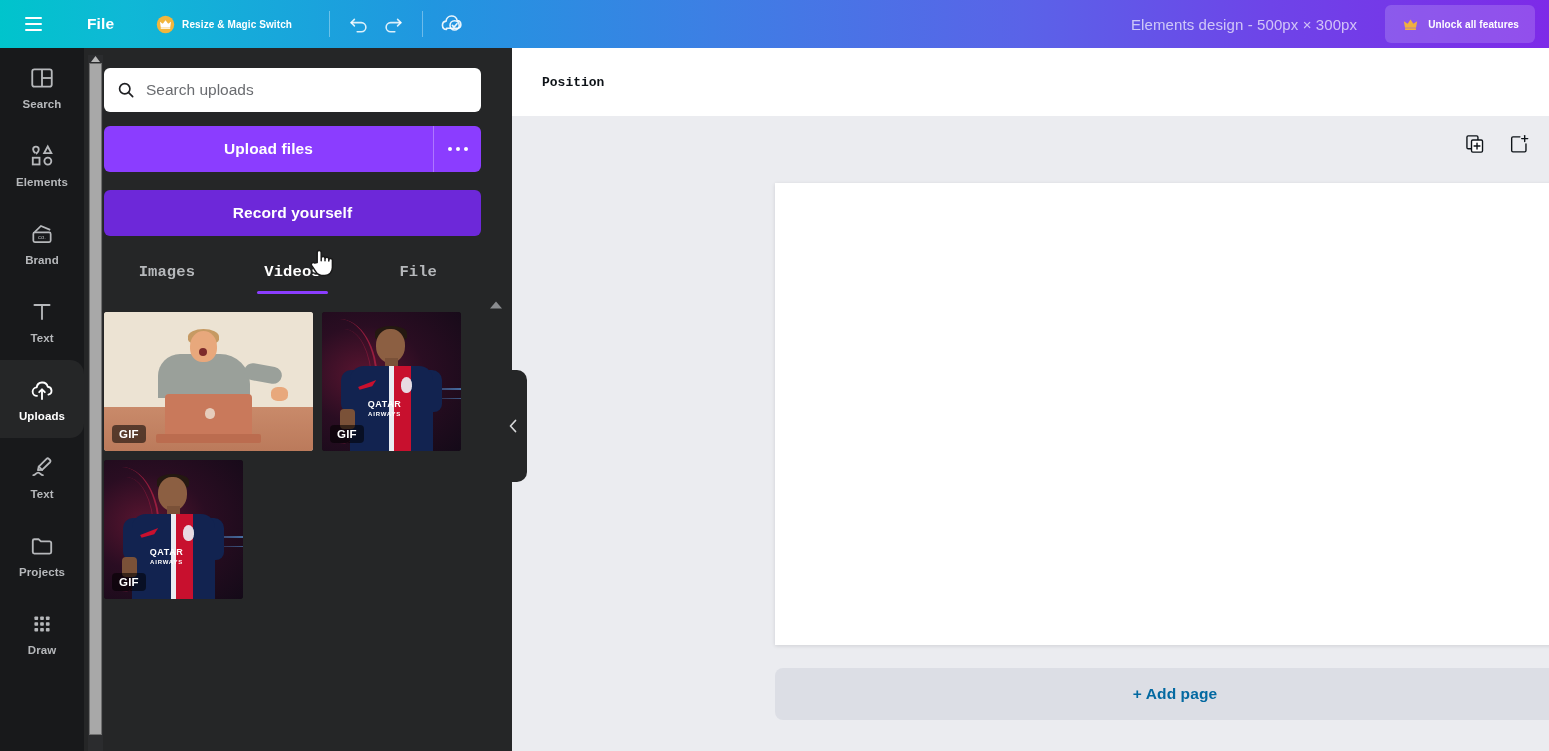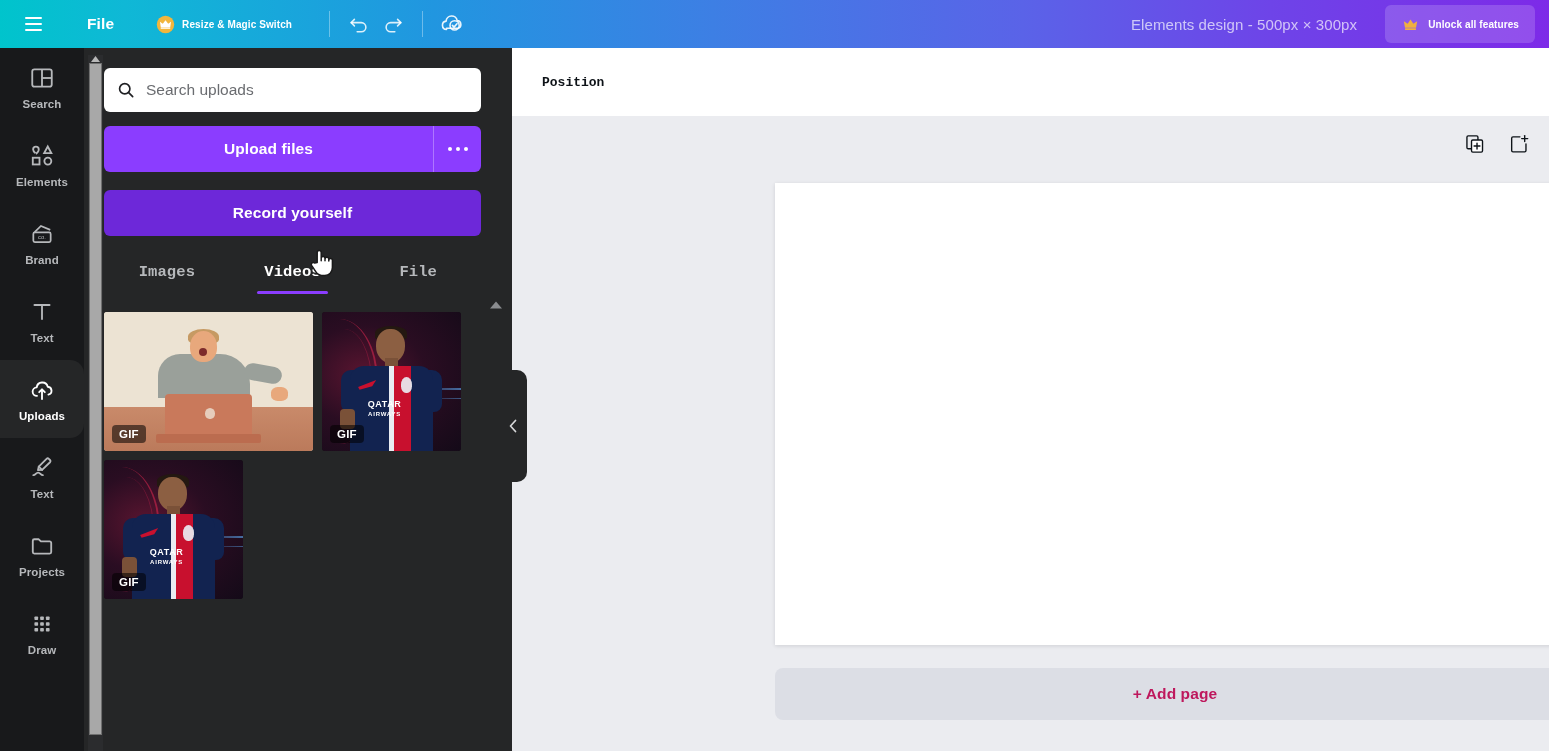--- a/index.html
+++ b/index.html
@@ -224,21 +224,21 @@
   .page-actions .pa { width: 28px; height: 28px; cursor: pointer; display:flex; align-items:center; justify-content:center; }
   .canvas-page {
     position: absolute; left: 263px; top: 135px; width: 800px; height: 462px;
     background: #ffffff; box-shadow: 0 1px 4px rgba(14,19,24,.12);
   }
   .addpage-bar {
     position: absolute; left: 263px; top: 620px; width: 800px; height: 52px;
     background: #dcdee5; border-radius: 8px; display: flex; align-items: center; justify-content: center;
     cursor: pointer;
   }
-  .addpage-bar .lbl { font-size: 15.5px; font-weight: bold; color: #be185d; letter-spacing: .1px; }
+  .addpage-bar .lbl { font-size: 15.5px; font-weight: bold; color: #0369a1; letter-spacing: .1px; }
 
   
   .cursor { position: absolute; left: 308px; top: 248px; width: 26px; height: 30px; z-index: 60; pointer-events: none; }
 </style>
 </head>
 <body>
 
 <div class="app">
 
   <div class="topbar">

